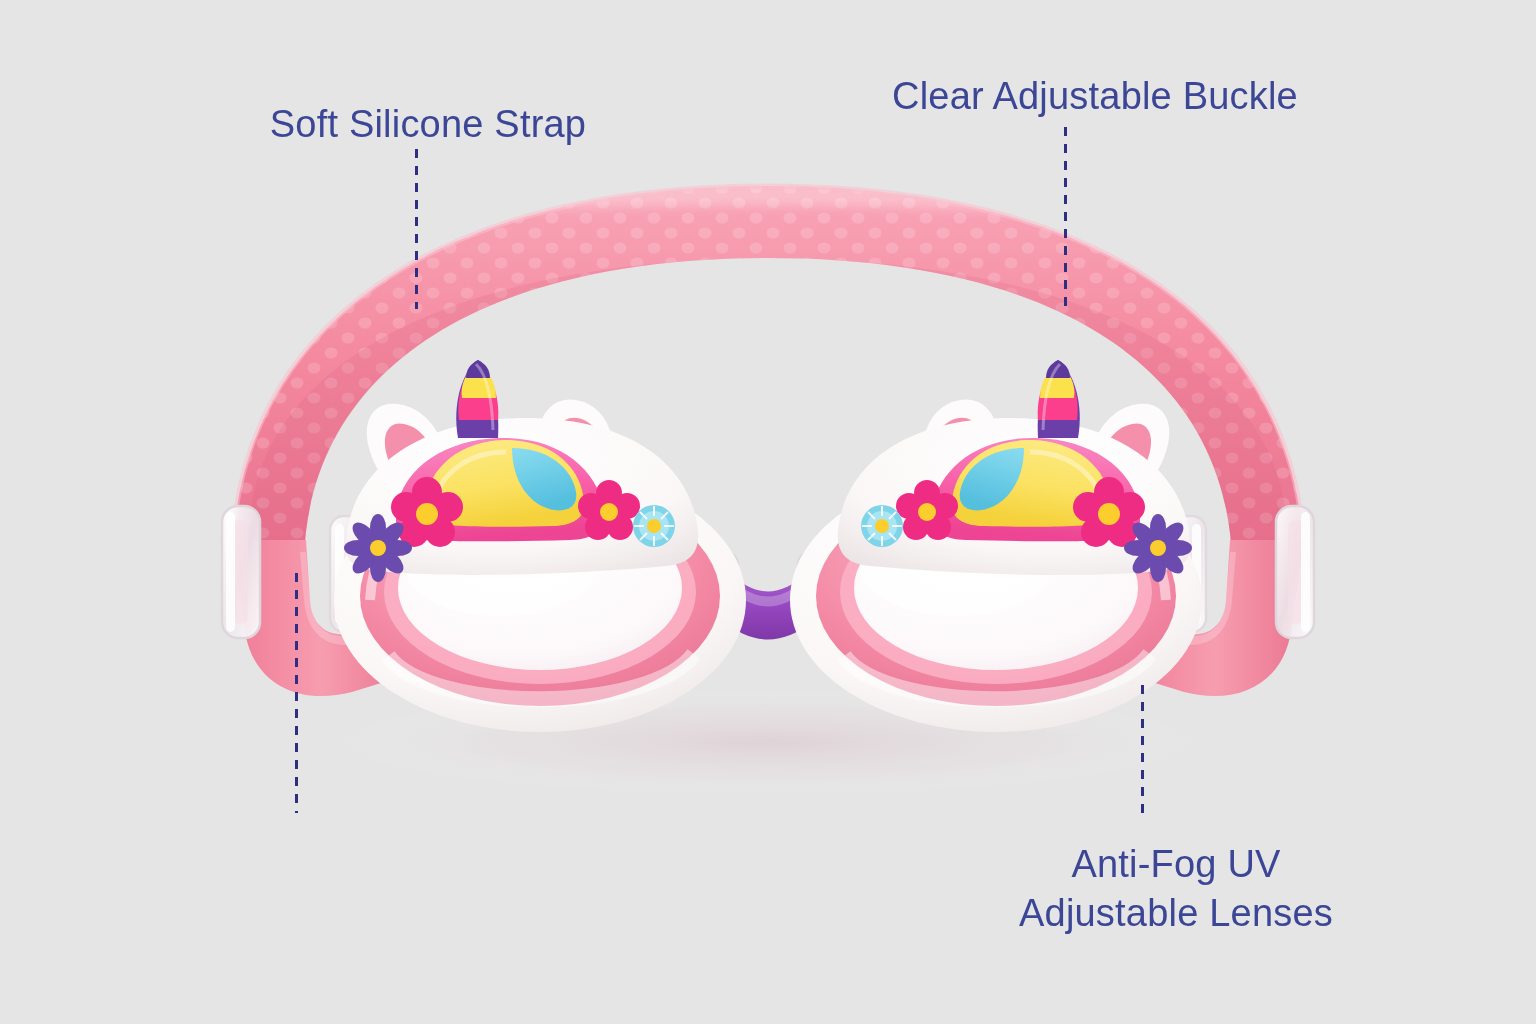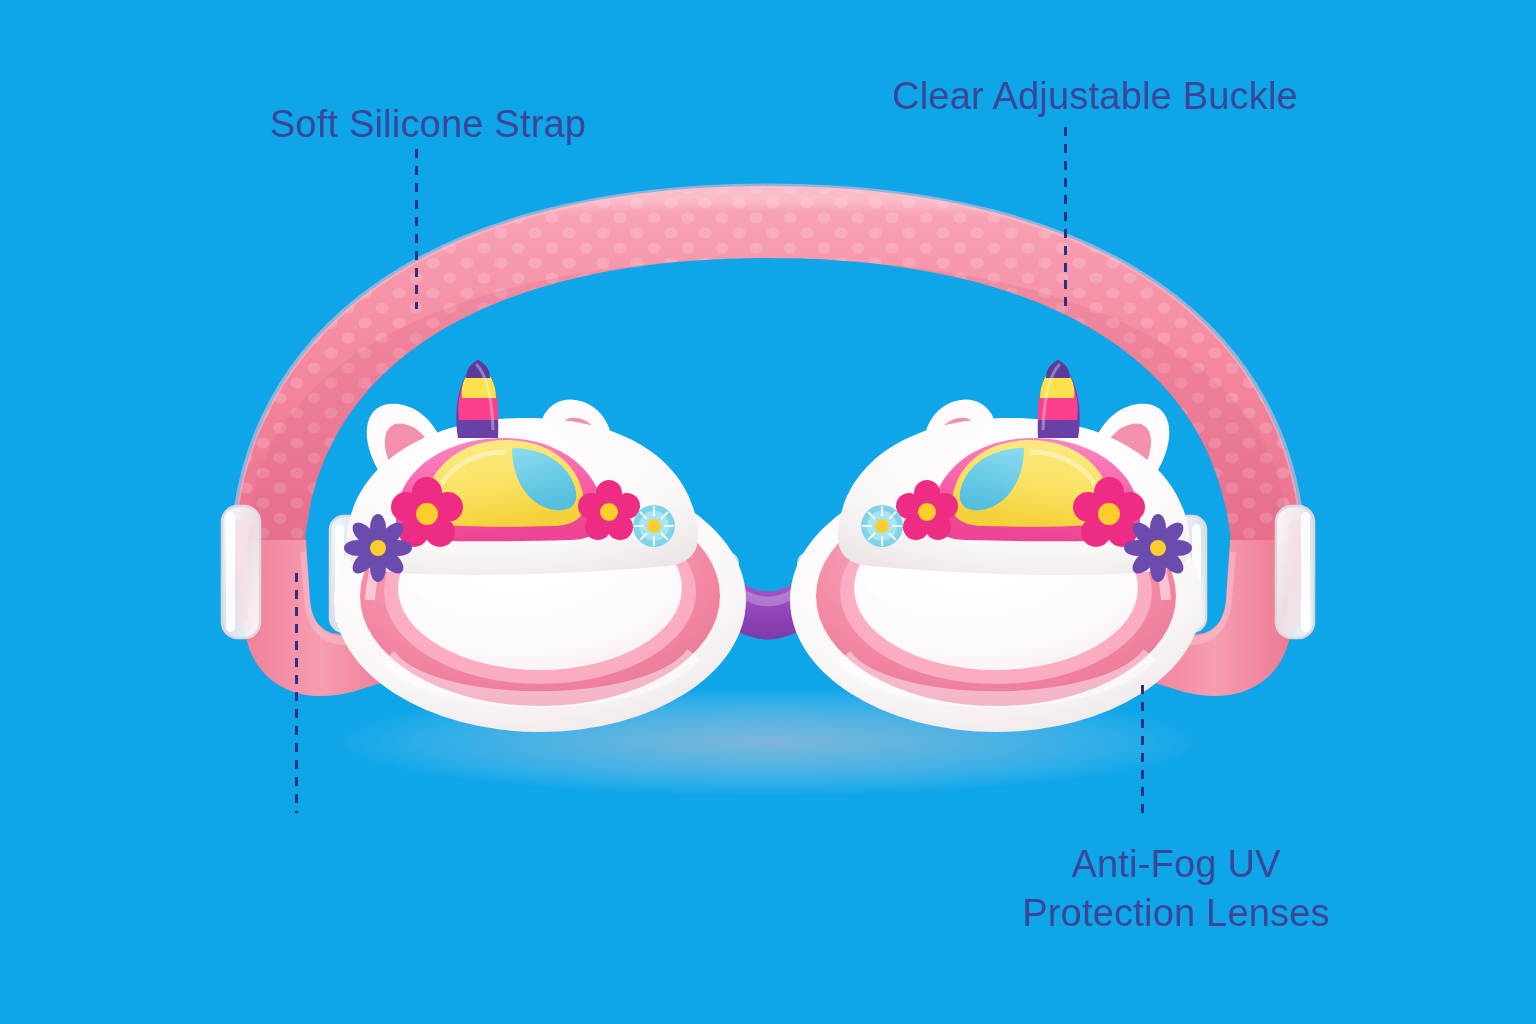--- a/index.html
+++ b/index.html
@@ -12,21 +12,21 @@
     background: #fdfdfd;
     font-family: "Liberation Sans", sans-serif;
     overflow: hidden;
     position: relative;
   }
   #stage {
     position: absolute;
     inset: 0;
     width: 1536px;
     height: 1024px;
-    background: #0ea5e9;
+    background: #e5e5e5;
   }
   .product-svg {
     position: absolute;
     left: 0;
     top: 0;
     width: 1536px;
     height: 1024px;
   }
   .callout {
     position: absolute;
@@ -405,15 +405,15 @@
   <div class="dash-line" id="dash-buckle"></div>
   <div class="dash-line" id="dash-design"></div>
   <div class="dash-line" id="dash-lens"></div>
 
   <div class="callout ta-center" id="label-strap">Soft Silicone Strap</div>
 
   <div class="callout ta-center" id="label-buckle">Clear Adjustable Buckle</div>
 
 
   <div class="callout ta-center" id="label-lens">Anti-Fog UV
-Protection Lenses</div>
+Adjustable Lenses</div>
 
 </div>
 
 </body></html>

